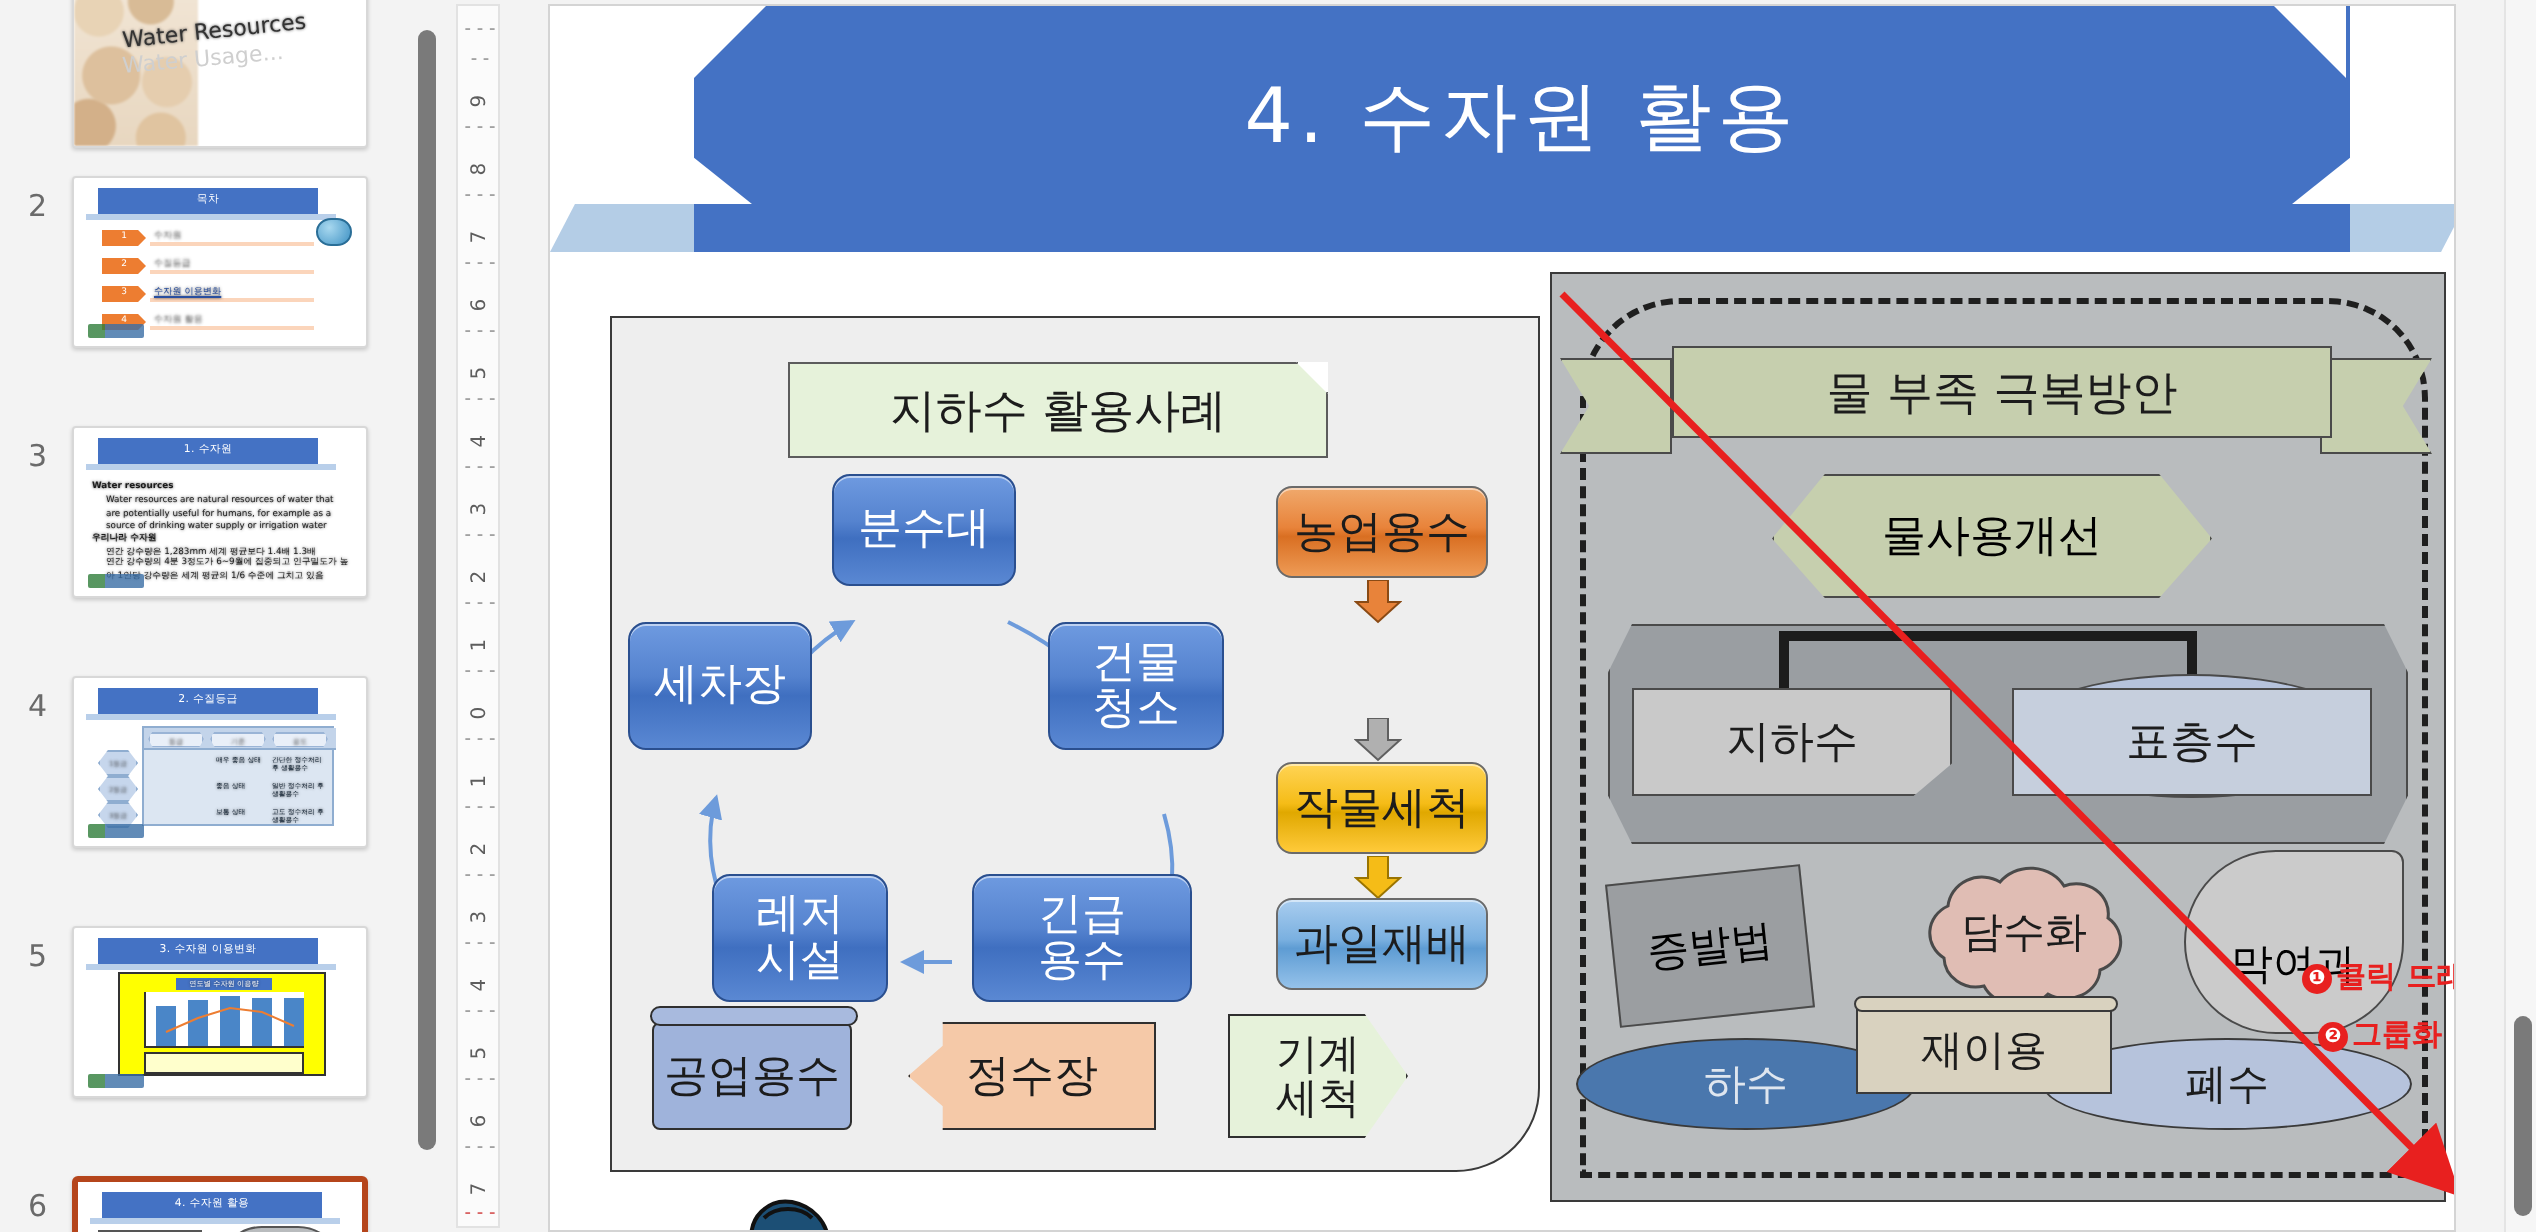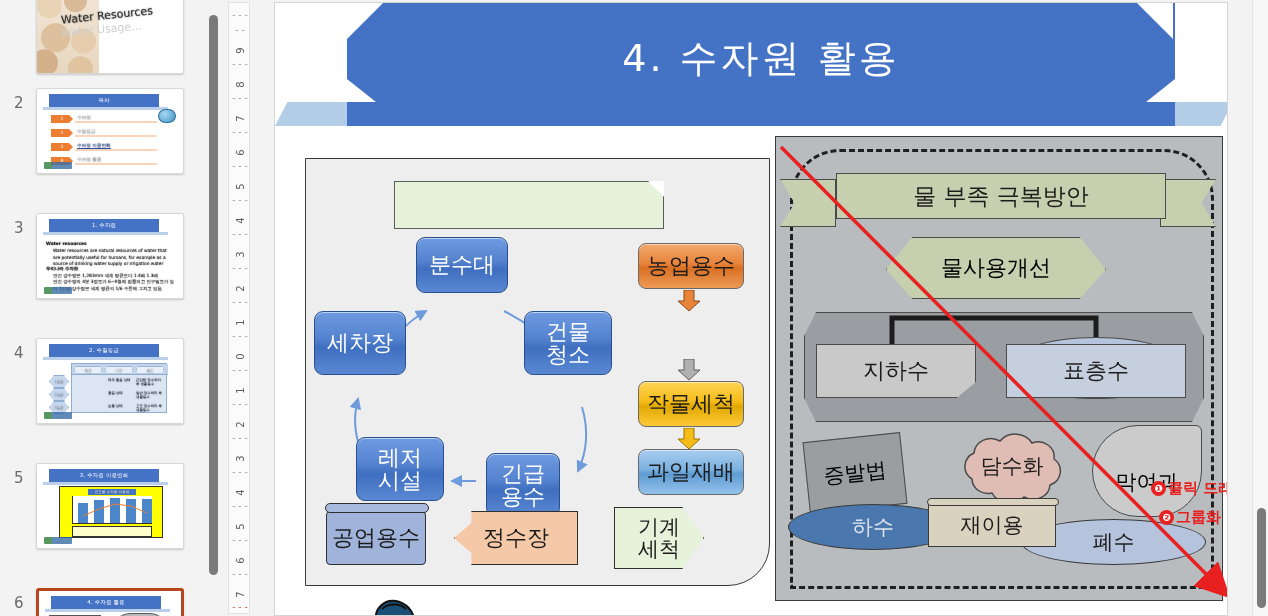--- a/index.html
+++ b/index.html
@@ -184,21 +184,21 @@
 
   .plaque { position:absolute; left:30px; top:300px; width:98px; height:72px;
             background:#9b9ea1; border:1px solid #4a4a4a; transform:rotate(-6deg);
             display:flex; align-items:center; justify-content:center; font-size:21px; }
   .cloud { position:absolute; left:172px; top:292px; width:128px; height:74px; }
   .flag { position:absolute; left:316px; top:288px; width:110px; height:92px;
             background:#cbcbcb; border:1px solid #4a4a4a;
             border-radius:60px 8px 60px 60px; display:flex; align-items:flex-start;
             justify-content:center; padding-top:42px; font-size:21px; }
   .wave { position:absolute; height:46px; border:1px solid #3a3a3a; border-radius:50%; }
-  .wave-l { left:12px; top:367px; width:170px; background:#4a77ad; color:#dfe6ef; }
+  .wave-l { left:12px; top:382px; width:170px; background:#4a77ad; color:#dfe6ef; }
   .wave-r { left:245px; top:382px; width:185px; background:#b6c3dc; color:#1c1c1c; }
   .scroll2 { position:absolute; left:152px; top:366px; width:128px; height:44px;
             background:#d9d2bf; border:1px solid #3a3a3a; display:flex;
             align-items:center; justify-content:center; font-size:21px; color:#1c1c1c; }
 
   .ann { position:absolute; color:#e8201f; font-size:15px; white-space:nowrap;
          font-weight:bold; }
   .annnum { display:inline-block; width:15px; height:15px; border-radius:50%;
          background:#e8201f; color:#fff; font-size:10px; line-height:15px;
          text-align:center; margin-right:2px; vertical-align:1px; }
@@ -382,20 +382,21 @@
       <div class="trap-r"></div>
       <div class="banner-low"></div>
       <div class="banner"></div>
       <div class="banner-notch-l"></div>
       <div class="banner-notch-r"></div>
       <div class="banner-title">4. 수자원 활용</div>
 
       <div class="leftbox">
 
         <div class="hdr-note">
+          <span>지하수 활용사례</span>
           <div class="hdr-fold"></div>
         </div>
 
         <svg width="465" height="428" style="position:absolute;left:0;top:0;">
           <defs>
             <marker id="ah" markerWidth="7" markerHeight="7" refX="5" refY="3" orient="auto">
               <path d="M0,0 L6,3 L0,6 z" fill="#6d9bdb"></path>
             </marker>
           </defs>
           <path d="M75,200 Q92,168 120,152" fill="none" stroke="#6d9bdb" stroke-width="2" marker-end="url(#ah)"></path>
@@ -405,21 +406,21 @@
           <path d="M58,300 Q44,268 52,240" fill="none" stroke="#6d9bdb" stroke-width="2" marker-end="url(#ah)"></path>
         </svg>
 
         <div class="node" style="left:218px;top:152px;width:88px;height:64px; white-space:pre-line;">
           <span>건물
 청소</span>
         </div>
         <div class="node" style="left:110px;top:78px;width:92px;height:56px;">
           <span>분수대</span>
         </div>
-        <div class="node" style="left:180px;top:278px;width:74px;height:64px; white-space:pre-line;margin-top:16px;">
+        <div class="node" style="left:180px;top:278px;width:110px;height:64px; white-space:pre-line;">
           <span>긴급
 용수</span>
         </div>
         <div class="node" style="left:50px;top:278px;width:88px;height:64px; white-space:pre-line;">
           <span>레저
 시설</span>
         </div>
         <div class="node" style="left:8px;top:152px;width:92px;height:64px;">
           <span>세차장</span>
         </div>

